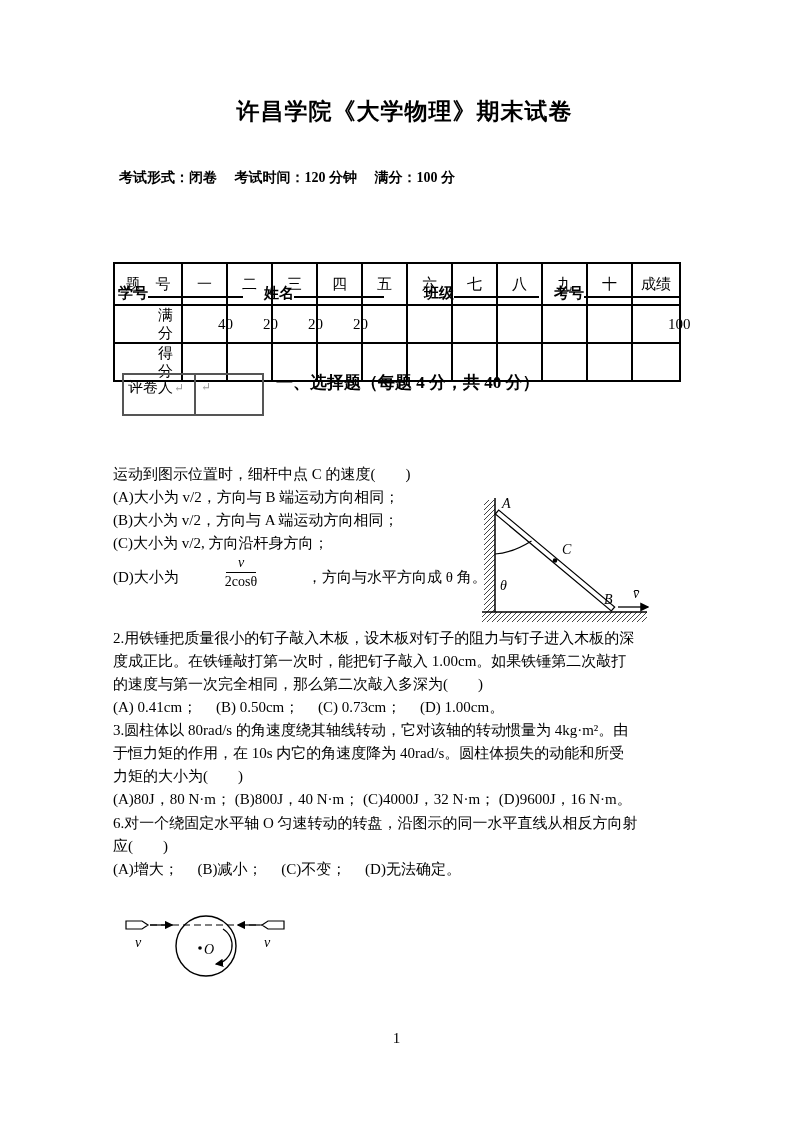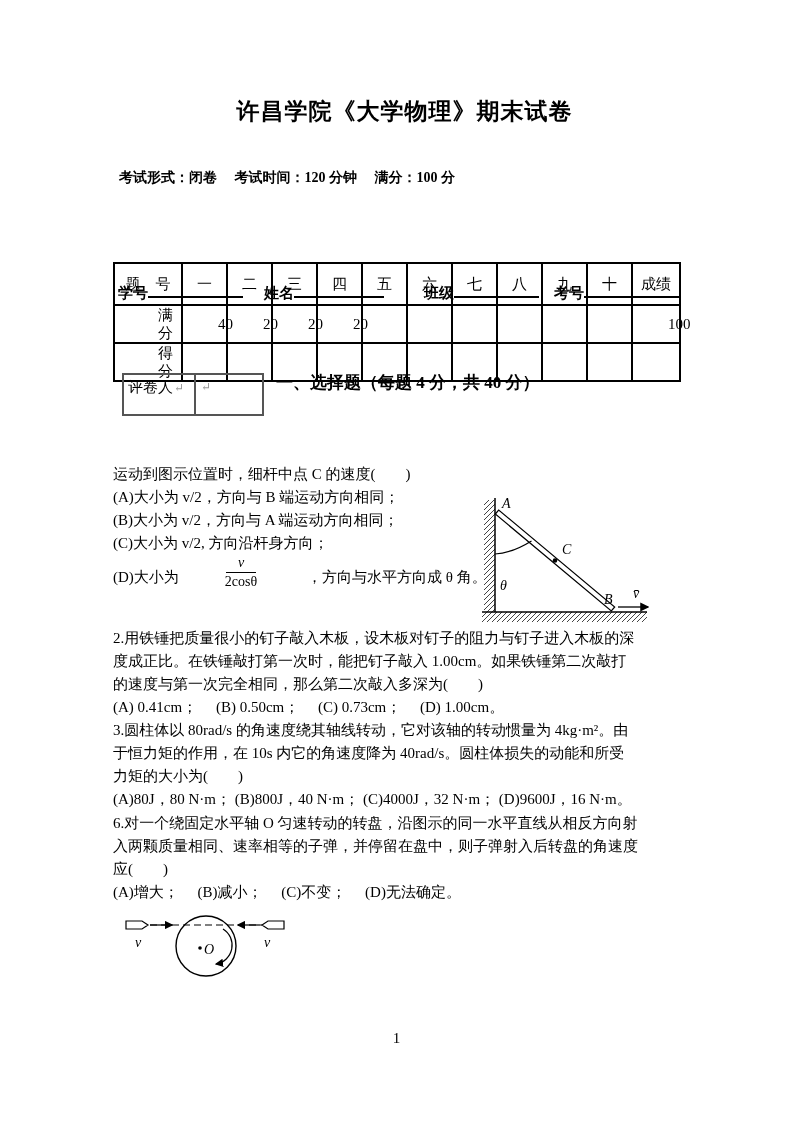--- a/index.html
+++ b/index.html
@@ -196,21 +196,20 @@
 
   <div class="question" id="q3">
     <div class="q-line">3.圆柱体以 80rad/s 的角速度绕其轴线转动，它对该轴的转动惯量为 4kg·m²。由</div>
     <div class="q-line">于恒力矩的作用，在 10s 内它的角速度降为 40rad/s。圆柱体损失的动能和所受</div>
     <div class="q-line">力矩的大小为(　　)</div>
     <div class="q-line">(A)80J，80 N·m； (B)800J，40 N·m； (C)4000J，32 N·m； (D)9600J，16 N·m。</div>
   </div>
 
   <div class="question" id="q4">
     <div class="q-line">6.对一个绕固定水平轴 O 匀速转动的转盘，沿图示的同一水平直线从相反方向射</div>
-    <div class="q-line">入两颗质量相同、速率相等的子弹，并停留在盘中，则子弹射入后转盘的角速度</div>
     <div class="q-line">应(　　)</div>
     <div class="q-line">(A)增大；　 (B)减小；　 (C)不变；　 (D)无法确定。</div>
   </div>
 
   <svg class="disk-svg" viewBox="0 0 200 100" xmlns="http://www.w3.org/2000/svg">
     <defs>
       <marker id="arr2" viewBox="0 0 10 10" refX="8.5" refY="5" markerWidth="7" markerHeight="7" orient="auto-start-reverse">
         <path d="M0 0 L10 5 L0 10 z" fill="#000"></path>
       </marker>
     </defs>

